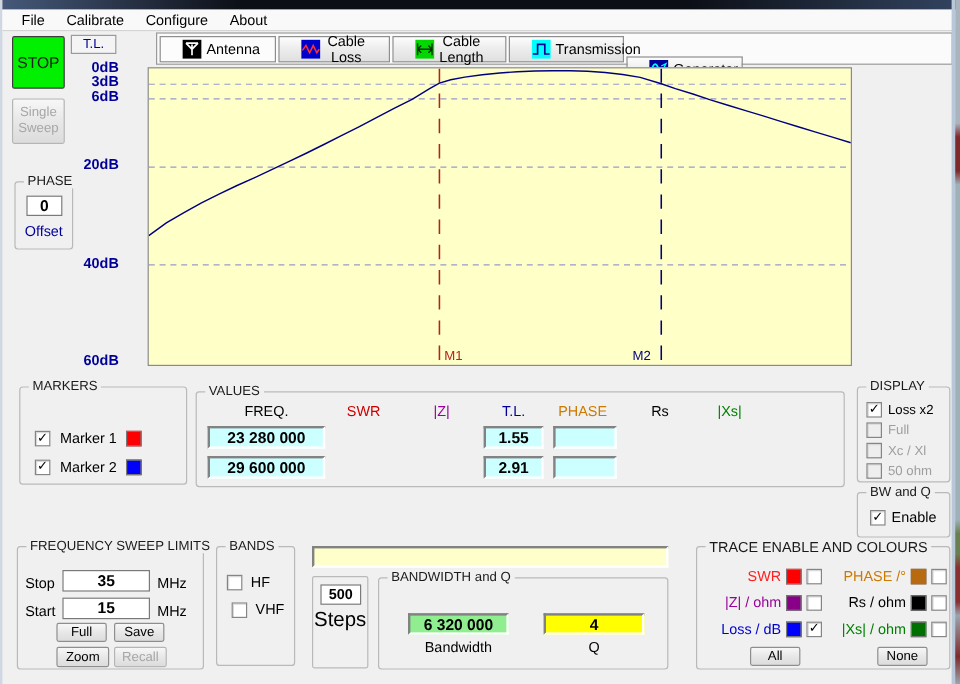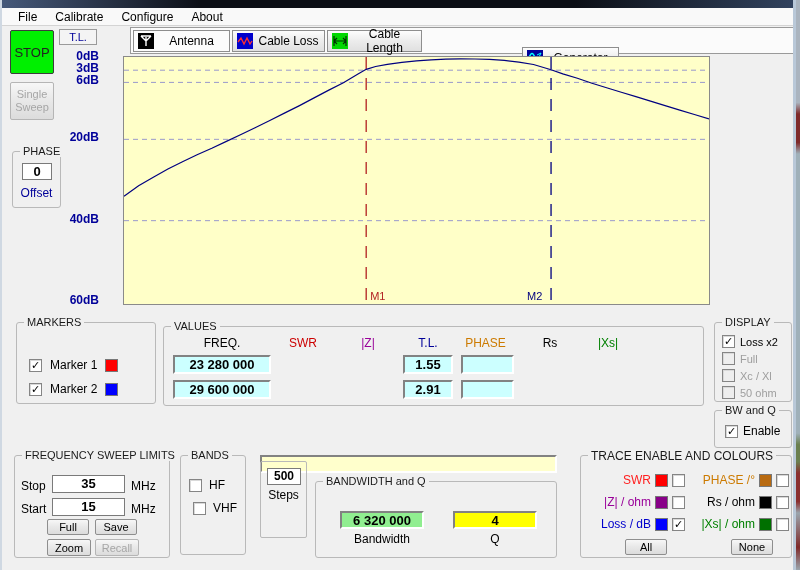--- a/index.html
+++ b/index.html
@@ -28,21 +28,21 @@
   .cb { width:13px; height:13px; background:#ffffff; border:1px solid #858585;
     box-shadow:inset 1px 1px 0 #d9d9d9; font-size:11px; line-height:11px; text-align:center; color:#000; }
   .cb.disabled { background:#eeeeee; }
   .swatch { width:13px; height:13px; border:1px solid #777; }
   .lbl { font-size:11px; color:#000; white-space:nowrap; }
   .lbl.disabled { color:#9e9e9e; }
   
   #toolbar { position:absolute; left:128px; top:27px; width:664px; height:27px; background:#fbfbfb;
     border:1px solid #9a9a9a; }
   .tbtn { position:absolute; top:2px; height:22px; background:linear-gradient(#fdfdfd,#ececec 50%,#e0e0e0);
-    border:1px solid #8e8e8e; display:flex; align-items:center; padding:0 4px; font-size:12px; }
+    border:1px solid #8e8e8e; display:flex; align-items:center; padding:0 18px; font-size:12px; }
   .tbtn.active { background:#fcfcfc; }
   .tbtn .ticon { width:16px; height:16px; margin-right:4px; flex:0 0 16px; }
   .tbtn .tlabel { flex:1; text-align:center; }
   
   #chart { position:absolute; left:121px; top:56px; width:587px; height:249px; background:#ffffc8;
     border:1px solid #8a8a8a; }
   #scale-col { position:absolute; left:55px; top:56px; width:42px; height:250px; }
   .ytick { position:absolute; right:0; font-size:12px; font-weight:bold; color:#000099; height:13px; line-height:13px; }
   
   .vhdr { position:absolute; font-size:12px; text-align:center; }
@@ -104,20 +104,27 @@
         <path d="M1 9 L4 5 L7 11 L10 5 L13 11 L15 8" stroke="#ff3030" stroke-width="1.3" fill="none"></path>
       </svg>
       <span class="tlabel">Cable Loss</span>
     </div>
     <div class="tbtn" style="left:196px;width:95px;">
       <svg class="ticon" viewBox="0 0 16 16">
         <rect width="16" height="16" fill="#00d800"></rect>
         <path d="M2 3 L2 13 M14 3 L14 13 M2 8 L14 8 M5 5 L2 8 L5 11 M11 5 L14 8 L11 11" stroke="#003000" stroke-width="1.2" fill="none"></path>
       </svg>
       <span class="tlabel">Cable Length</span>
+    </div>
+    <div class="tbtn" style="left:293px;width:96px;">
+      <svg class="ticon" viewBox="0 0 16 16">
+        <rect width="16" height="16" fill="#00ffff"></rect>
+        <path d="M1 12 L5 12 L5 4 L11 4 L11 12 L15 12" stroke="#000099" stroke-width="1.4" fill="none"></path>
+      </svg>
+      <span class="tlabel">Transmission</span>
     </div>
     <div class="tbtn" style="left:391px;width:97px;margin-top:17px;">
       <svg class="ticon" viewBox="0 0 16 16">
         <rect width="16" height="16" fill="#000099"></rect>
         <path d="M2 8 C4 2, 6 2, 8 8 C10 14, 12 14, 14 8" stroke="#00ffff" stroke-width="1.5" fill="none"></path>
         <path d="M10 5 L14 3 L12 7" stroke="#00ffff" stroke-width="1" fill="none"></path>
       </svg>
       <span class="tlabel">Generator</span>
     </div>
   </div>
@@ -218,23 +225,23 @@
       <span class="lbl" style="font-size:12px;">HF</span>
     </div>
     <div class="abs" style="left:12px;top:45px;display:flex;align-items:flex-end;gap:7px;">
       <span class="cb"></span>
       <span class="lbl" style="font-size:12px;">VHF</span>
     </div>
   </div>
 
   <div class="abs sunken" style="left:258px;top:455px;width:297px;height:18px;background:#ffffcc;font-size:12px;line-height:14px;padding:0 4px;"></div>
 
-  <div class="abs" style="left:258px;top:461px;width:47px;height:77px;border:1px solid #b9b9b9;border-radius:2px;">
+  <div class="abs" style="left:258px;top:480px;width:47px;height:77px;border:1px solid #b9b9b9;border-radius:2px;">
     <div class="abs input" style="left:6px;top:6px;width:34px;height:17px;line-height:15px;font-size:12px;">500</div>
-    <div class="abs" style="left:0;top:26px;width:100%;text-align:center;font-size:12px;color:#000;">Steps</div>
+    <div class="abs" style="left:0;top:26px;width:100%;text-align:center;font-size:17px;color:#000;">Steps</div>
   </div>
 
   <div class="abs group" style="left:313px;top:481px;width:242px;height:77px;">
     <span class="gtitle">BANDWIDTH and Q</span>
     <div class="abs field sunken" style="left: 24px; top: 29px; width: 84px; height: 18px; background: rgb(144, 238, 144);">6 320 000</div>
     <div class="abs" style="left:24px;top:50px;width:84px;text-align:center;font-size:12px;">Bandwidth</div>
     <div class="abs field sunken" style="left: 137px; top: 29px; width: 84px; height: 18px; background: rgb(255, 255, 0);">4</div>
     <div class="abs" style="left:137px;top:50px;width:84px;text-align:center;font-size:12px;">Q</div>
   </div>
 

